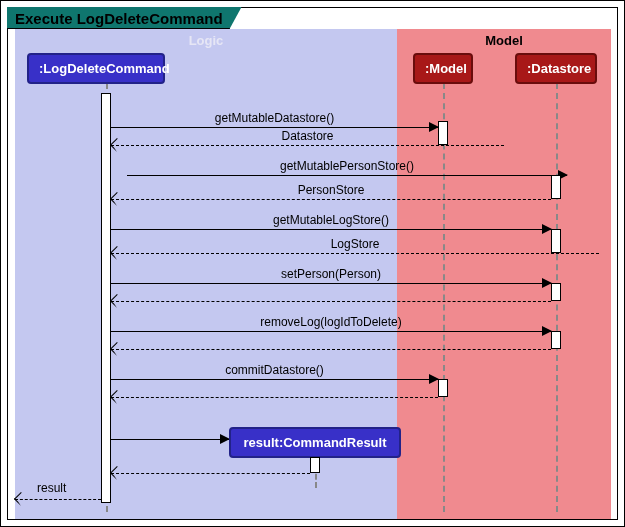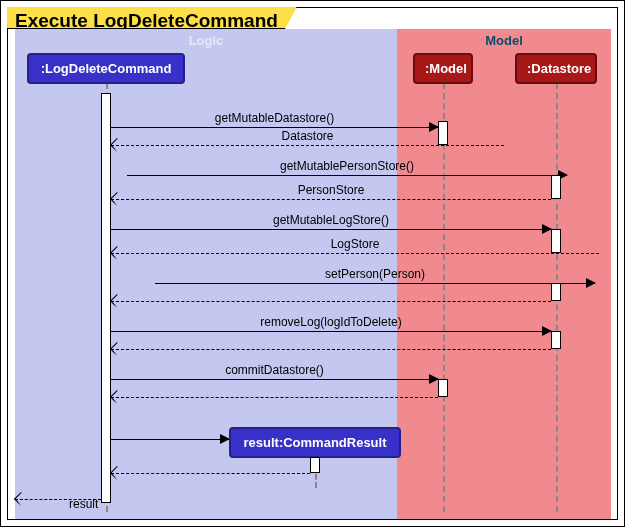--- a/index.html
+++ b/index.html
@@ -1,29 +1,29 @@
 <!DOCTYPE html>
 <html><head>
 <meta charset="utf-8">
 <style>
   * { box-sizing: border-box; margin: 0; padding: 0; }
   body { font-family: sans-serif; font-size: 12px; background: #fff; }
   .canvas { position: relative; width: 625px; height: 527px; border: 1px solid #000; }
   .frame-border { position: absolute; left: 6px; top: 6px; right: 6px; bottom: 6px; border: 1px solid #000; }
-  .frame-tab { position: absolute; left: 6px; top: 6px; height: 22px; padding: 3px 18px 3px 8px; border: 1px solid #000; border-left: none; border-top: none; background: #fde047; font-weight: 600; font-size: 19px;
+  .frame-tab { position: absolute; left: 6px; top: 6px; height: 22px; padding: 3px 18px 3px 8px; border: 1px solid #000; border-left: none; border-top: none; background: #0f766e; font-weight: 600; font-size: 15px;
     clip-path: polygon(0 0, 100% 0, calc(100% - 12px) 100%, 0 100%);
   }
   .region { position: absolute; top: 28px; bottom: 7px; }
   .region-logic { left: 14px; width: 382px; background: #c4c8f0; }
   .region-model { left: 396px; width: 214px; background: #f08a8f; }
   .region-label { text-align: center; font-weight: 700; font-size: 13px; padding: 4px 0; }
   .region-logic .region-label { color: #e6e6f5; }
-  .region-model .region-label { color: #0c4a6e; }
+  .region-model .region-label { color: #000000; }
   .participant { position: absolute; top: 52px; border: 2px solid; border-radius: 4px; padding: 6px 10px; font-size: 13px; font-weight: 600; text-align: center; color: #fff; }
-  .p-logdelete { left: 26px; width: 158px; background: #3830c8; border-color: #222288; }
+  .p-logdelete { left: 26px; width: 138px; background: #3830c8; border-color: #222288; }
   .p-model { left: 412px; width: 60px; background: #a81818; border-color: #6a0c0c; }
   .p-datastore { left: 514px; width: 82px; background: #a81818; border-color: #6a0c0c; }
   .p-result { left: 228px; width: 172px; top: 426px; background: #3830c8; border-color: #222288; }
   .lifeline { position: absolute; top: 82px; bottom: 14px; width: 0; border-left: 2px dashed #888; }
   .ll-logdelete { left: 105px; }
   .ll-model { left: 442px; }
   .ll-datastore { left: 555px; }
   .ll-result { left: 314px; top: 456px; bottom: 38px; }
   .activation { position: absolute; width: 10px; background: #fff; border: 1px solid #000; }
   .msg { position: absolute; height: 16px; }
@@ -90,21 +90,21 @@
     <div class="msg-line"></div>
       <div class="arrow-r"></div>
   </div>
   <div class="activation" style="left:550px; top:228px; height:24px;"></div>
   <div class="msg" style="left:110px; width:488px; top:238px;">
     <div class="msg-label">LogStore</div>
     <div class="msg-line dashed"></div>
       <div class="arrow-l open"></div>
   </div>
 
-  <div class="msg" style="left:110px; width:440px; top:268px;margin-left:44px;">
+  <div class="msg" style="left:110px; width:440px; top:268px;">
     <div class="msg-label">setPerson(Person)</div>
     <div class="msg-line"></div>
       <div class="arrow-r"></div>
   </div>
   <div class="activation" style="left:550px; top:282px; height:18px;"></div>
   <div class="msg" style="left:110px; width:440px; top:286px;">
     <div class="msg-line dashed"></div>
       <div class="arrow-l open"></div>
   </div>
 
@@ -134,19 +134,19 @@
     <div class="msg-line"></div>
       <div class="arrow-r"></div>
   </div>
   <div class="participant p-result">result:CommandResult</div>
   <div class="activation" style="left:309px; top:456px; height:16px;"></div>
   <div class="msg" style="left:110px; width:199px; top:458px;">
     <div class="msg-line dashed"></div>
       <div class="arrow-l open"></div>
   </div>
 
-  <div class="result-label" style="left:36px; top:496px;margin-left:32px;">result</div>
+  <div class="result-label" style="left:36px; top:480px;">result</div>
   <div class="msg" style="left:14px; width:86px; top:484px;">
     <div class="msg-line dashed"></div>
       <div class="arrow-l open"></div>
   </div>
 
 </div>
 
 </body></html>

